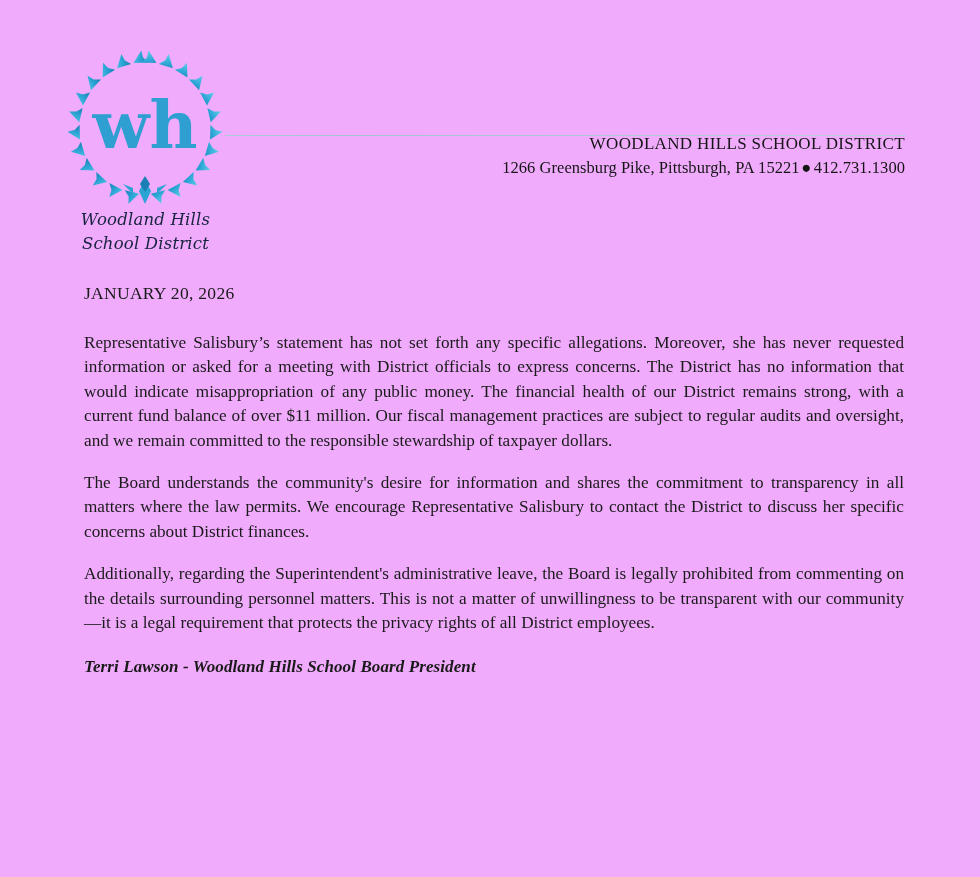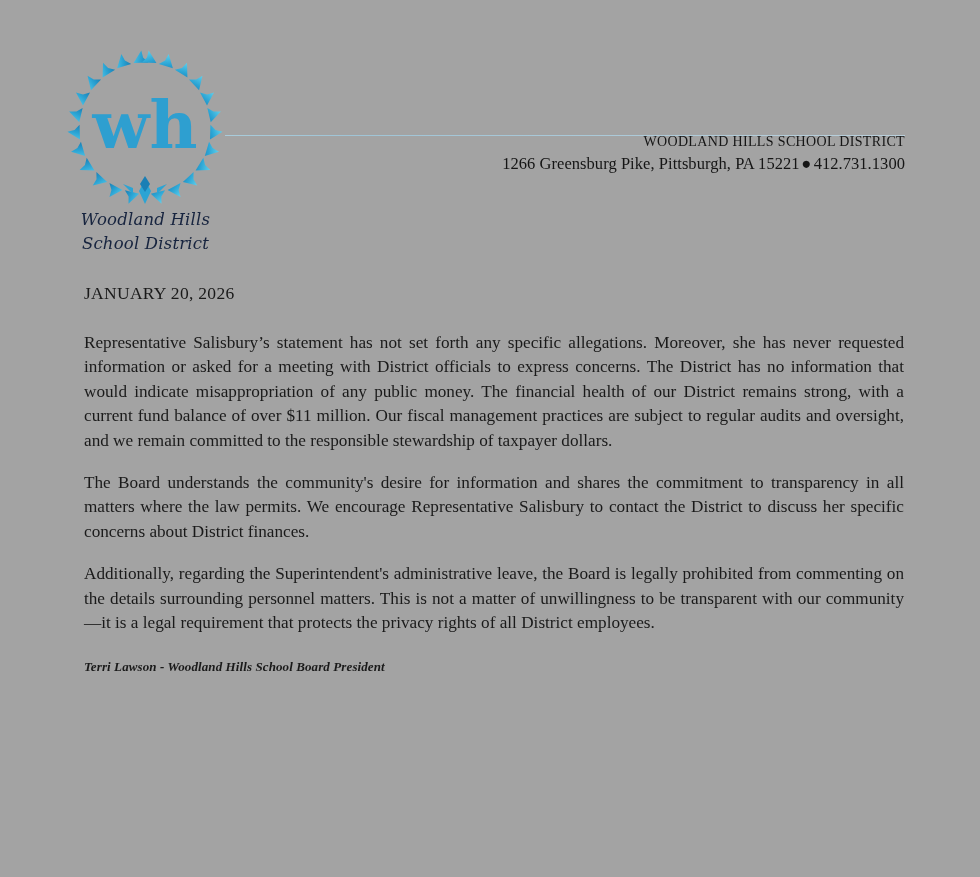--- a/index.html
+++ b/index.html
@@ -13,21 +13,21 @@
     font-family: "Liberation Serif", "DejaVu Serif", serif;
     color: #1a1a1a;
     position: relative;
     overflow: hidden;
   }
 
   .page {
     position: relative;
     width: 980px;
     height: 877px;
-    background: #a3a3a3;
+    background: #f0abfc;
   }
 
   
   .letterhead {
     position: relative;
     height: 270px;
   }
 
   .logo-block {
     position: absolute;
@@ -70,21 +70,21 @@
   }
 
   .address-block {
     position: absolute;
     right: 75px;
     top: 133px;
     text-align: right;
     color: #151515;
   }
   .district-name {
-    font-size: 14px;
+    font-size: 17px;
     letter-spacing: 0.35px;
     line-height: 1.35;
     white-space: nowrap;
   }
   .district-address {
     font-size: 16.5px;
     letter-spacing: 0.05px;
     line-height: 1.35;
     white-space: nowrap;
     margin-top: 1px;
@@ -116,21 +116,21 @@
     hyphens: none;
   }
   .para:last-of-type { margin-bottom: 0; }
 
   .para-final {
     text-align: left;
     margin-bottom: 19px;
   }
 
   .signature {
-    font-size: 13px;
+    font-size: 17px;
     font-style: italic;
     font-weight: 600;
     line-height: 24px;
     letter-spacing: 0.1px;
     margin-top: 20px;
   }
 </style>
 </head>
 <body>
 

